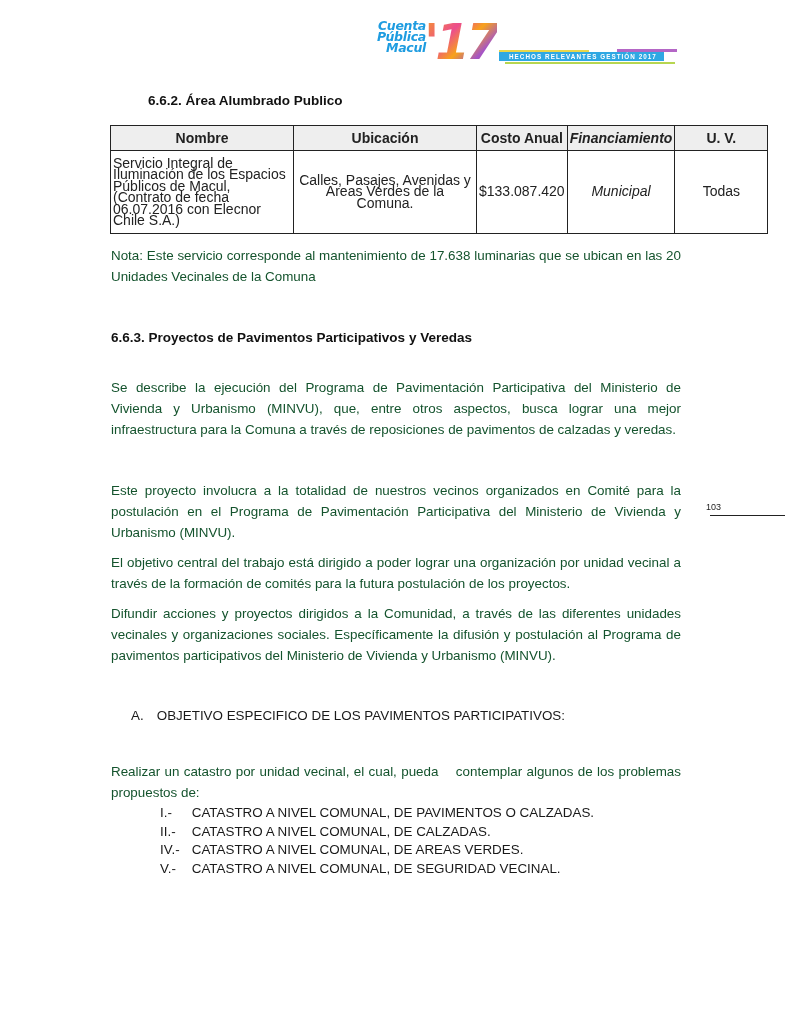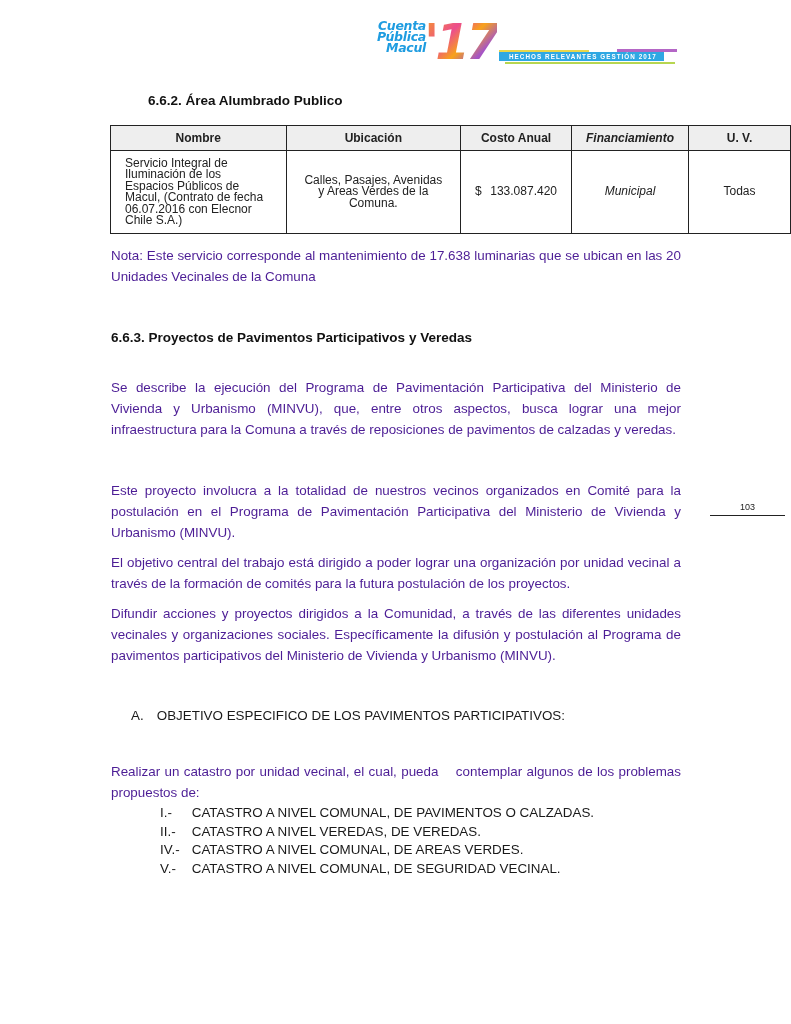--- a/index.html
+++ b/index.html
@@ -21,35 +21,35 @@
   .banner .stripe2 { position: absolute; left: 118px; top: 1px; width: 60px; height: 3px; background: #b466c6; }
   .banner .stripe3 { position: absolute; left: 6px; top: 14px; width: 170px; height: 2px; background: #b7d650; }
   .banner .label { position: absolute; left: 10px; top: 4px; font-size: 6.3px; line-height: 9px;
                    color: #ffffff; font-weight: bold; letter-spacing: 1.05px; white-space: nowrap; }
 
   
   .h { position: absolute; font-weight: bold; font-size: 13.5px; color: #111; white-space: nowrap; }
 
   
   .tbl { position: absolute; left: 110px; top: 125px; border-collapse: collapse; }
-  .tbl th, .tbl td { border: 1px solid #222; padding: 0 14px; font-size: 12px; color: #222; }
+  .tbl th, .tbl td { border: 1px solid #222; padding: 0 2px; font-size: 14px; color: #222; }
   .tbl th { background: #eeeeee; height: 24px; font-weight: bold; text-align: center; }
   .tbl td { height: 82px; vertical-align: middle; line-height: 11.5px; }
   .c-name { width: 178px; text-align: left; }
   .c-loc { width: 178px; text-align: center; }
   .c-cost { width: 85px; }
   .c-fin { width: 58px; text-align: center; font-style: italic; }
   .c-uv { width: 88px; text-align: center; }
   .cost-wrap { display: flex; justify-content: space-between; }
 
   
   .p { position: absolute; left: 111px; width: 570px; font-size: 13.4px; line-height: 21px;
-       text-align: justify; color: #4c1d95; }
+       text-align: justify; color: #14532d; }
 
-  .pageno { position: absolute; left: 740px; top: 502px; font-size: 9px; color: #222; }
+  .pageno { position: absolute; left: 706px; top: 502px; font-size: 9px; color: #222; }
   .pageno-line { position: absolute; left: 710px; top: 515px; width: 75px; height: 0; border-top: 1px solid #222; }
 
   .subhead { position: absolute; left: 131px; top: 708px; font-size: 13.4px; white-space: nowrap; }
   .subhead .letter { display: inline-block; width: 22px; }
 
   .list { position: absolute; left: 156px; top: 800px; margin: 4px; padding: 0; list-style: none; }
   .list li { font-size: 13.4px; line-height: 18.5px; white-space: nowrap; }
   .list .num { display: inline-block; min-width: 28px; }
 </style>
 </head>
@@ -113,16 +113,16 @@
 
 <div class="subhead">
   <span class="letter">A.</span>
   <span>OBJETIVO ESPECIFICO DE LOS PAVIMENTOS PARTICIPATIVOS:</span>
 </div>
 
 <div class="p" style="top:761px; white-space: pre-wrap;">Realizar un catastro por unidad vecinal, el cual, pueda    contemplar algunos de los problemas propuestos de:</div>
 
 <ul class="list">
   <li><span class="num">I.-</span> <span>CATASTRO A NIVEL COMUNAL, DE PAVIMENTOS O CALZADAS.</span></li>
-  <li><span class="num">II.-</span> <span>CATASTRO A NIVEL VEREDAS, DE VEREDAS.</span></li>
+  <li><span class="num">II.-</span> <span>CATASTRO A NIVEL COMUNAL, DE CALZADAS.</span></li>
   <li><span class="num">IV.-</span> <span>CATASTRO A NIVEL COMUNAL, DE AREAS VERDES.</span></li>
   <li><span class="num">V.-</span> <span>CATASTRO A NIVEL COMUNAL, DE SEGURIDAD VECINAL.</span></li>
 </ul>
 
 </body></html>

